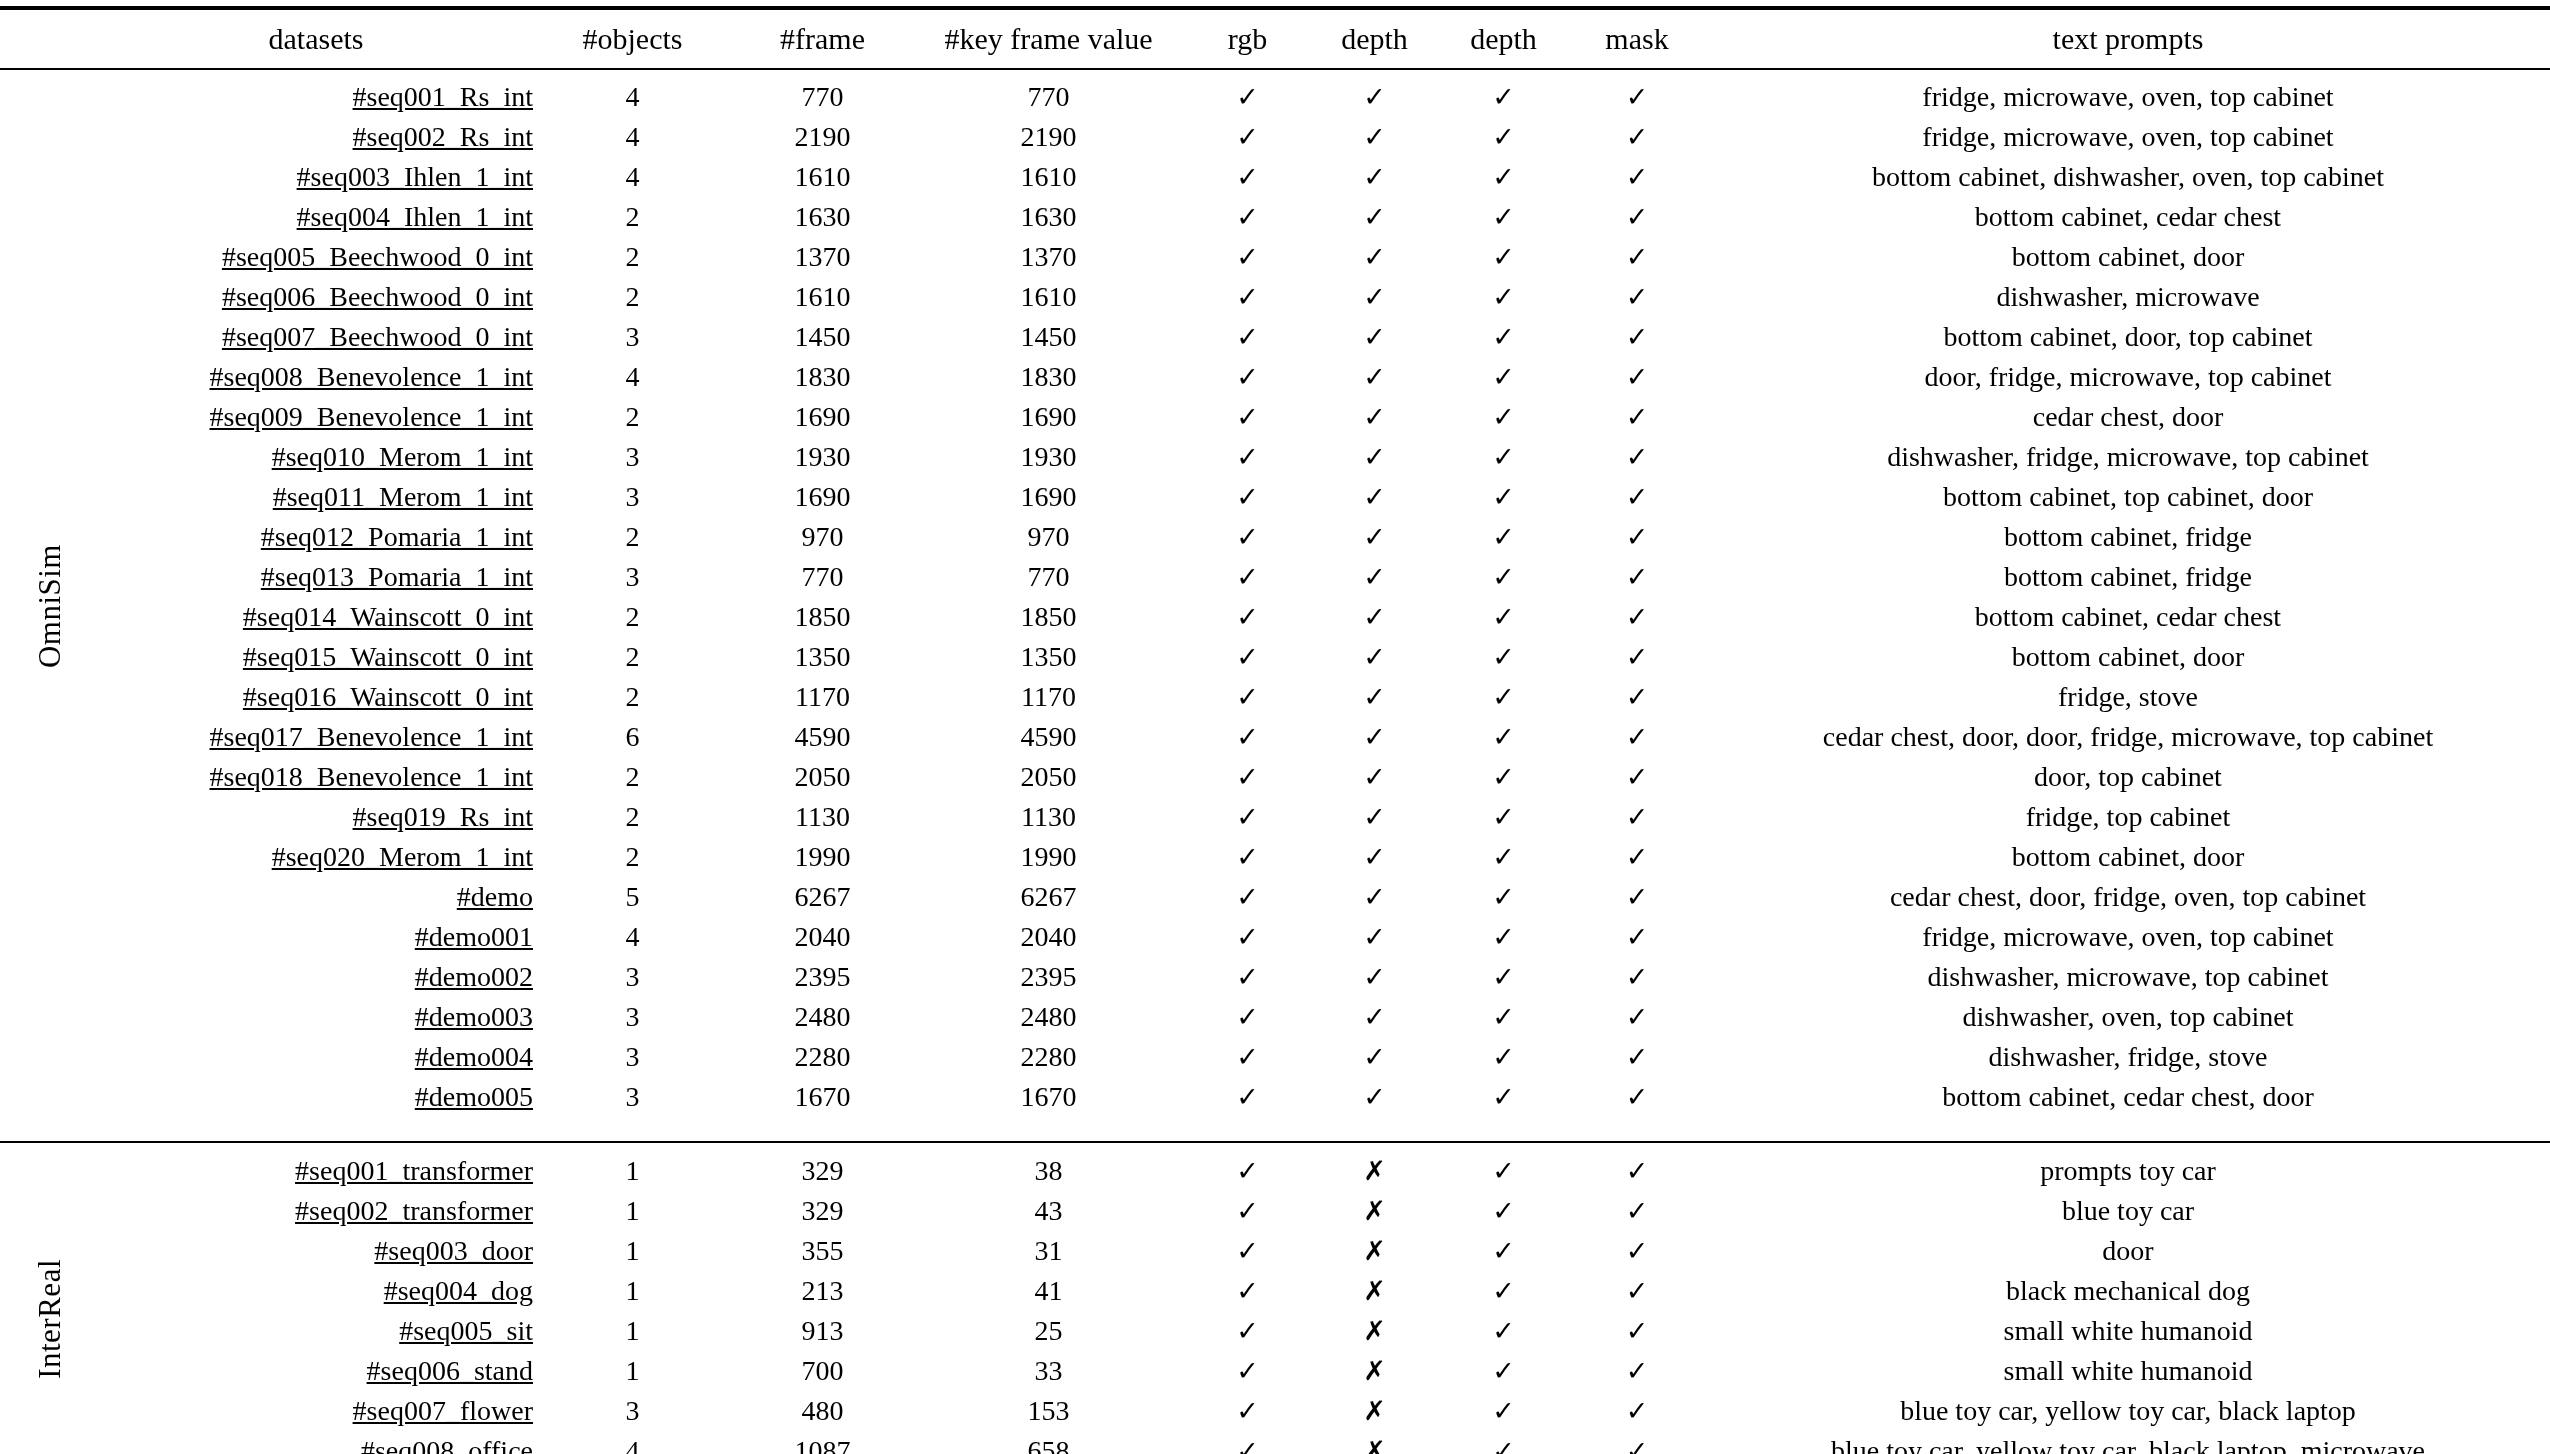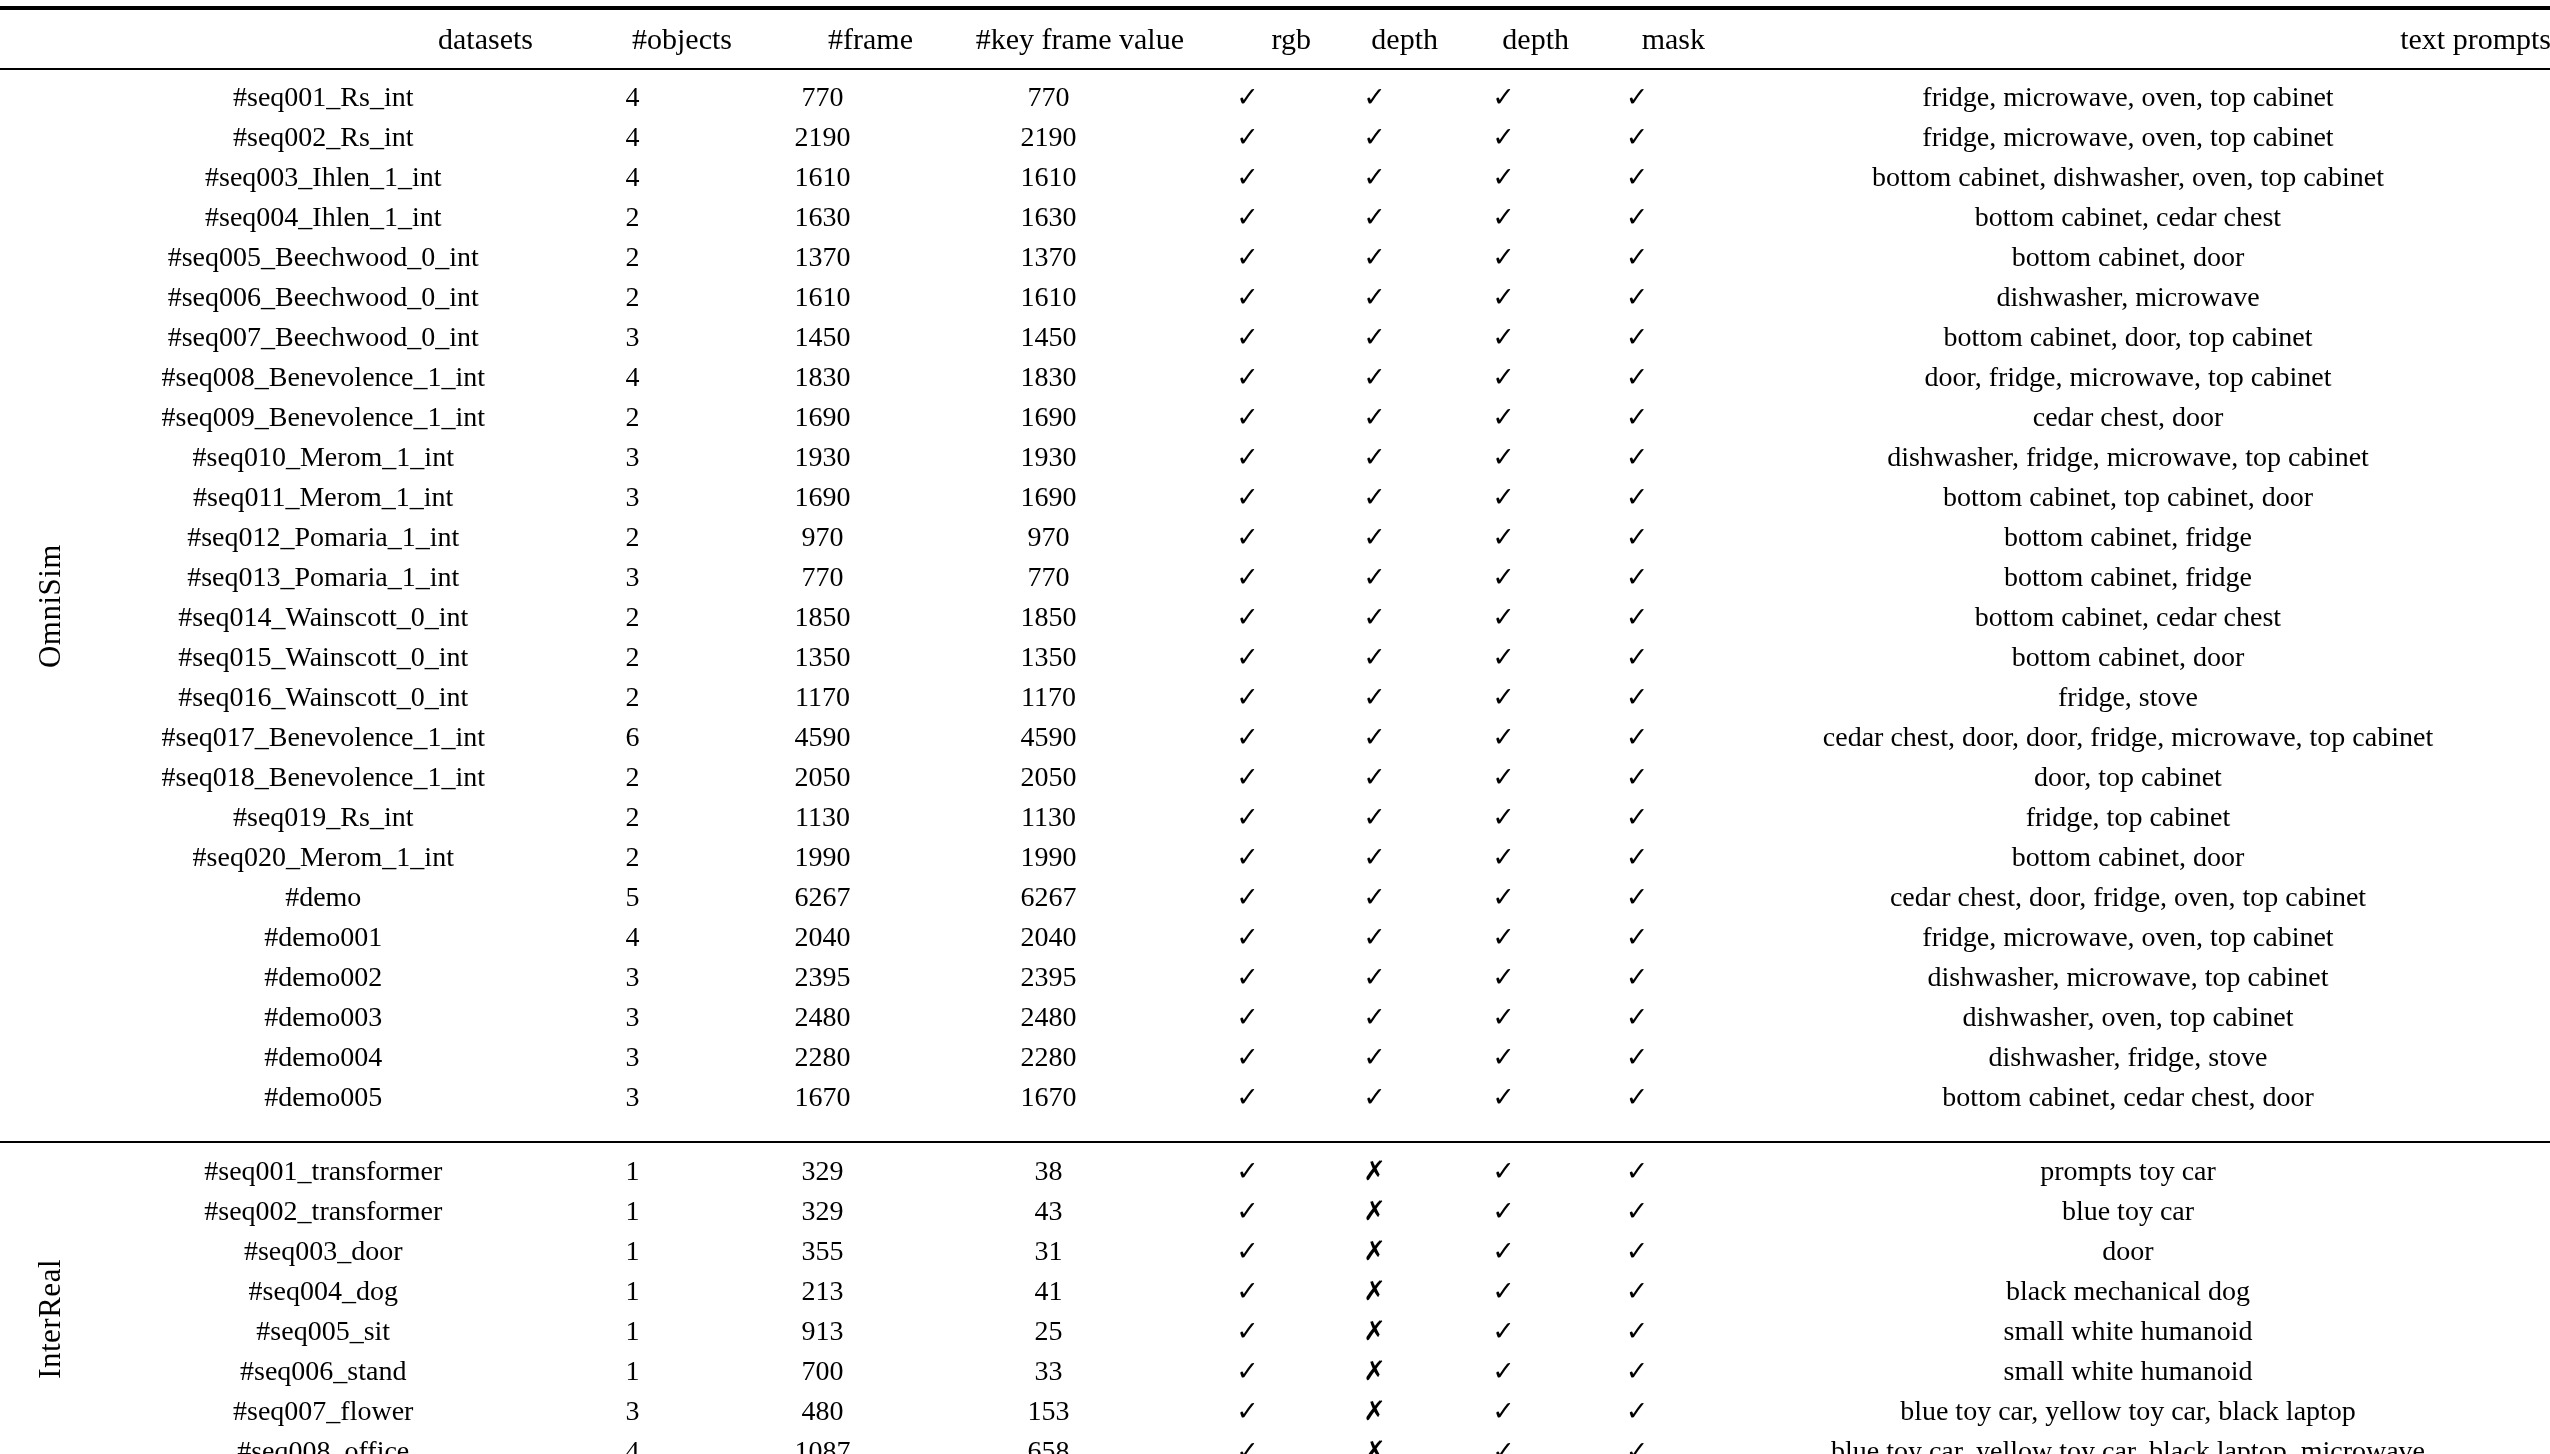--- a/index.html
+++ b/index.html
@@ -25,36 +25,37 @@
   tbody.section {
     border-bottom: 2.7px solid #000;
   }
   tbody.section:last-of-type {
     border-bottom: 4.5px solid #000;
   }
   th {
     font-weight: normal;
     font-size: 30px;
     height: 58px;
-    text-align: right;
+    text-align: center;
     padding: 0;
     white-space: nowrap;
   }
   td {
     font-size: 28px;
     height: 40px;
     text-align: center;
     vertical-align: middle;
     padding: 0;
     line-height: 1.15;
     white-space: nowrap;
   }
   td.name {
-    text-align: center;
+    text-align: right;
     padding-left: 14.5px;
+    text-decoration: underline;
   }
   tbody.section tr:first-child td { padding-top: 7.2px; }
   tbody.section tr:last-child td { padding-bottom: 24px; }
   .group-cell {
     text-align: center;
     vertical-align: middle;
   }
   .rot {
     display: inline-block;
     writing-mode: vertical-rl;

